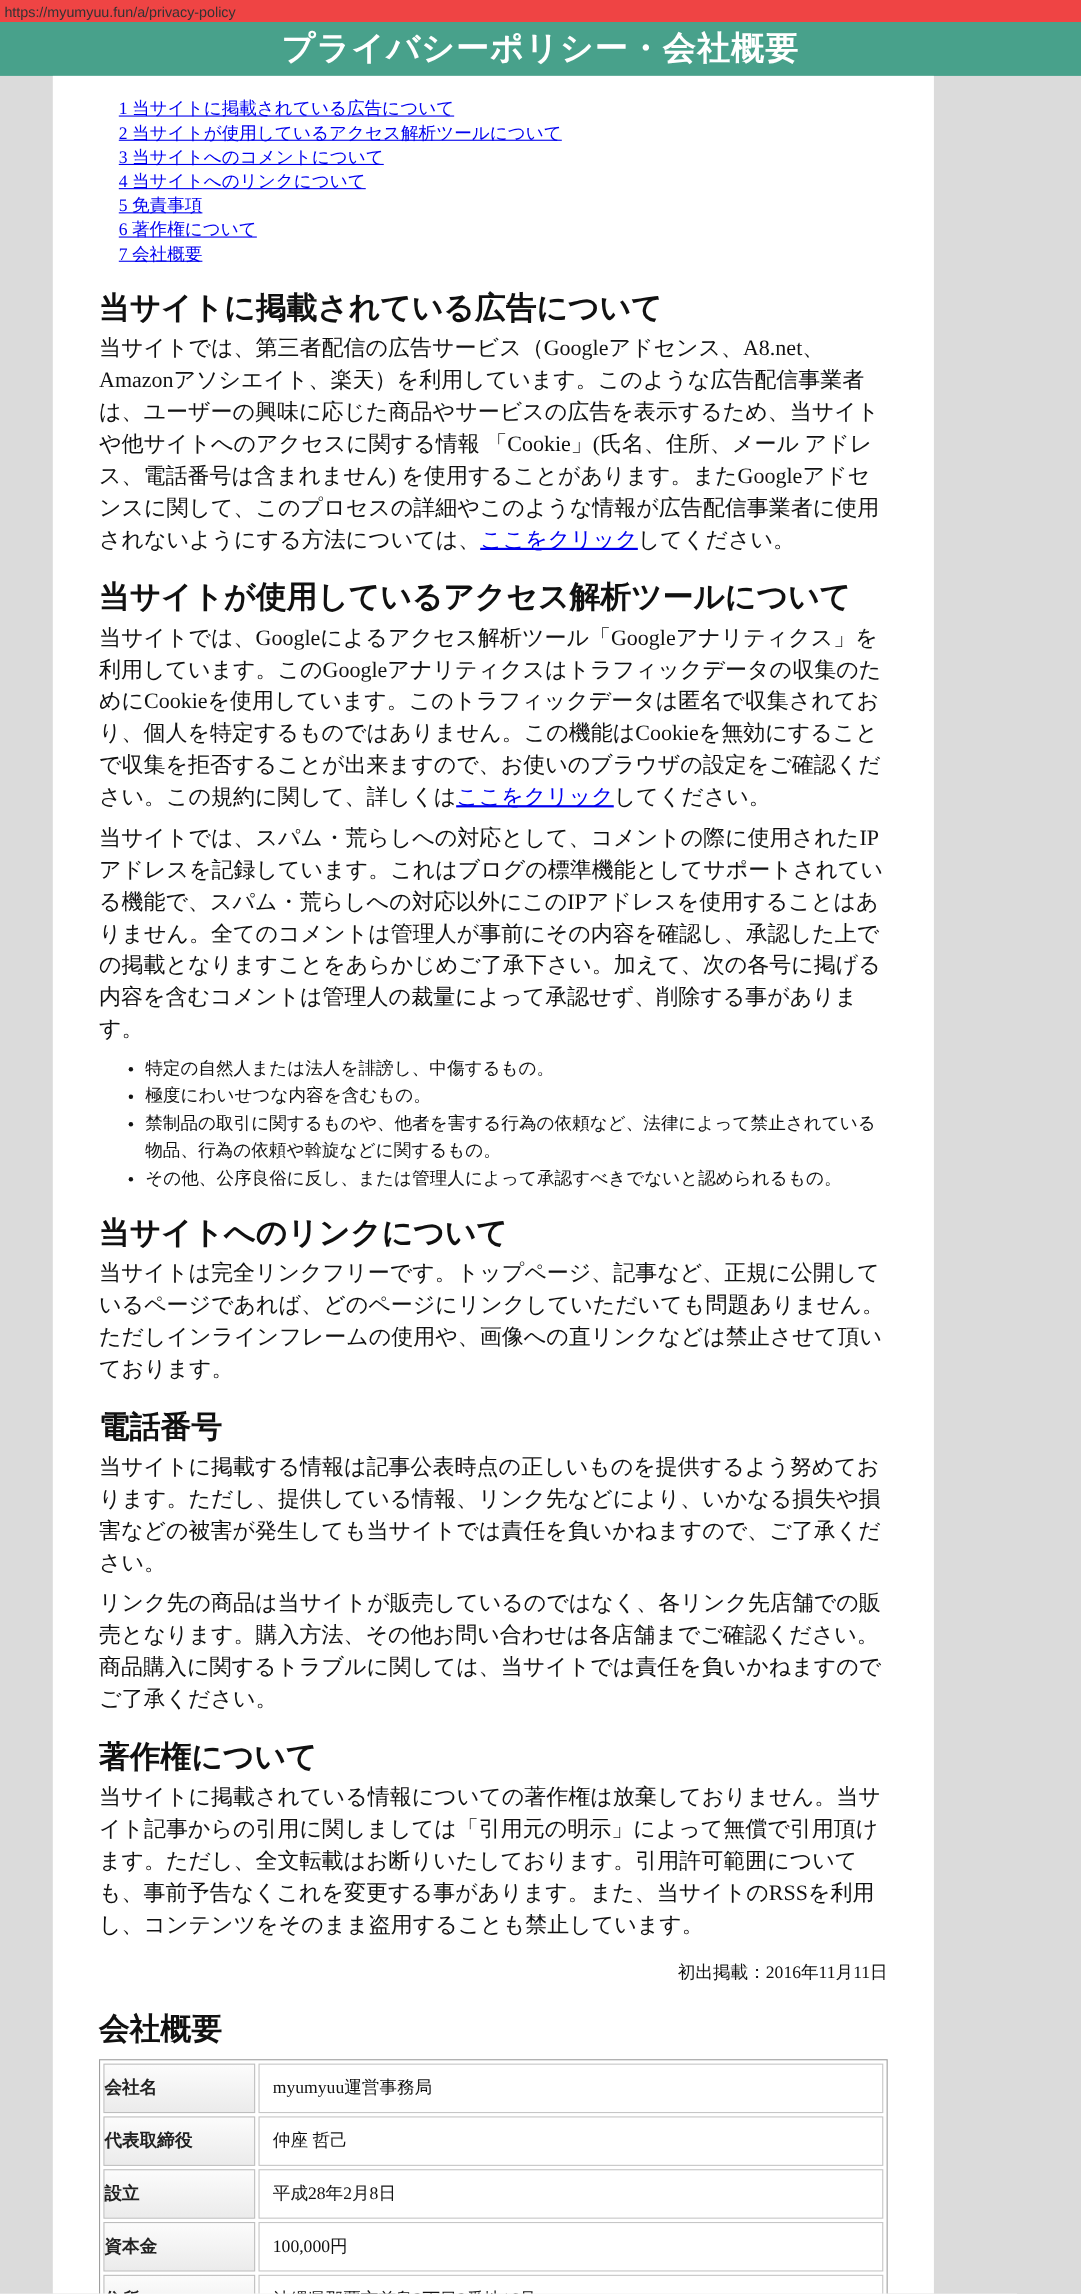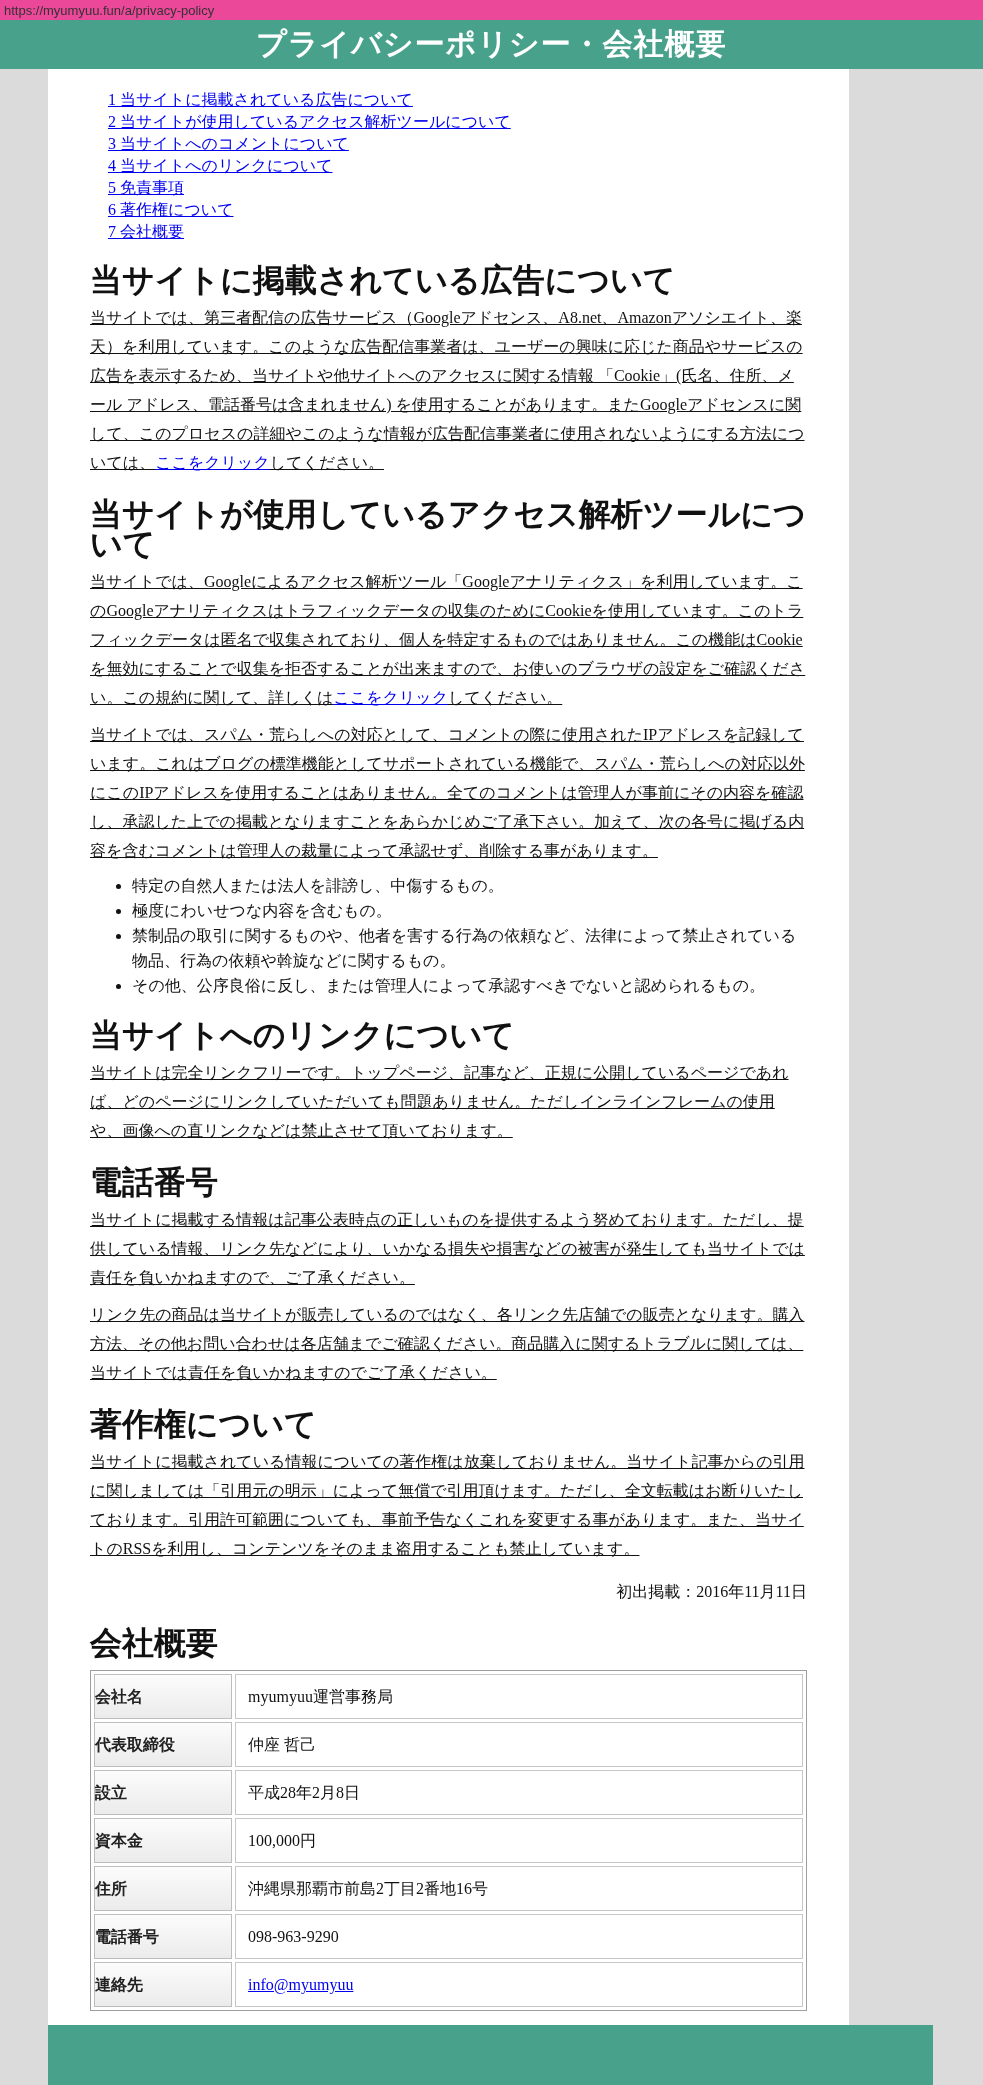--- a/index.html
+++ b/index.html
@@ -4,21 +4,21 @@
 <style>
   html { background:#dbdbdb; }
   body {
     margin:0; width:983px; height:2085px; overflow:hidden;
     background:#dbdbdb;
     font-family:"Liberation Serif", serif;
     color:#111;
   }
   
   .url-bar {
-    background:#ec4899; height:20px; box-sizing:border-box;
+    background:#ef4444; height:20px; box-sizing:border-box;
     padding:3px 0 0 4px;
     font-family:"Liberation Sans", sans-serif;
     font-size:13px; line-height:15px; color:#333;
   }
   
   .site-header {
     height:49px; background:#48a18b;
     display:flex; align-items:center; justify-content:center;
   }
   .site-header h1 {
@@ -30,24 +30,24 @@
     width:801px; margin-left:48px; background:#ffffff;
     box-sizing:border-box; padding:20px 42px 14px; min-height:1920px;
   }
   .toc { margin-left:18px; }
   .toc a {
     display:block; color:#0000ee; text-decoration:underline;
     font-size:16px; line-height:22px;
   }
   h2.sec-h {
     font-family:"Liberation Sans", sans-serif;
-    font-size:32px; line-height:30px; font-weight:bold;
+    font-size:28px; line-height:30px; font-weight:bold;
     margin:22px 0 6px; color:#111;
   }
-  p.body { font-size:16px; line-height:29px; margin:8px 0 0;text-decoration:underline; }
+  p.body { font-size:20px; line-height:29px; margin:8px 0 0; }
   .inline-link { color:#0000ee; text-decoration:underline; }
   ul.rules { margin:8px 0 0; padding-left:42px; }
   ul.rules li { font-size:16px; line-height:25px; }
   p.date-note { text-align:right; font-size:16px; line-height:29px; margin:14px 0 0; }
   
   table.company-table {
     width:100%; margin-top:12px; background:#ffffff;
     border:1px solid #9e9e9e; border-collapse:separate; border-spacing:3px;
   }
   table.company-table th {

